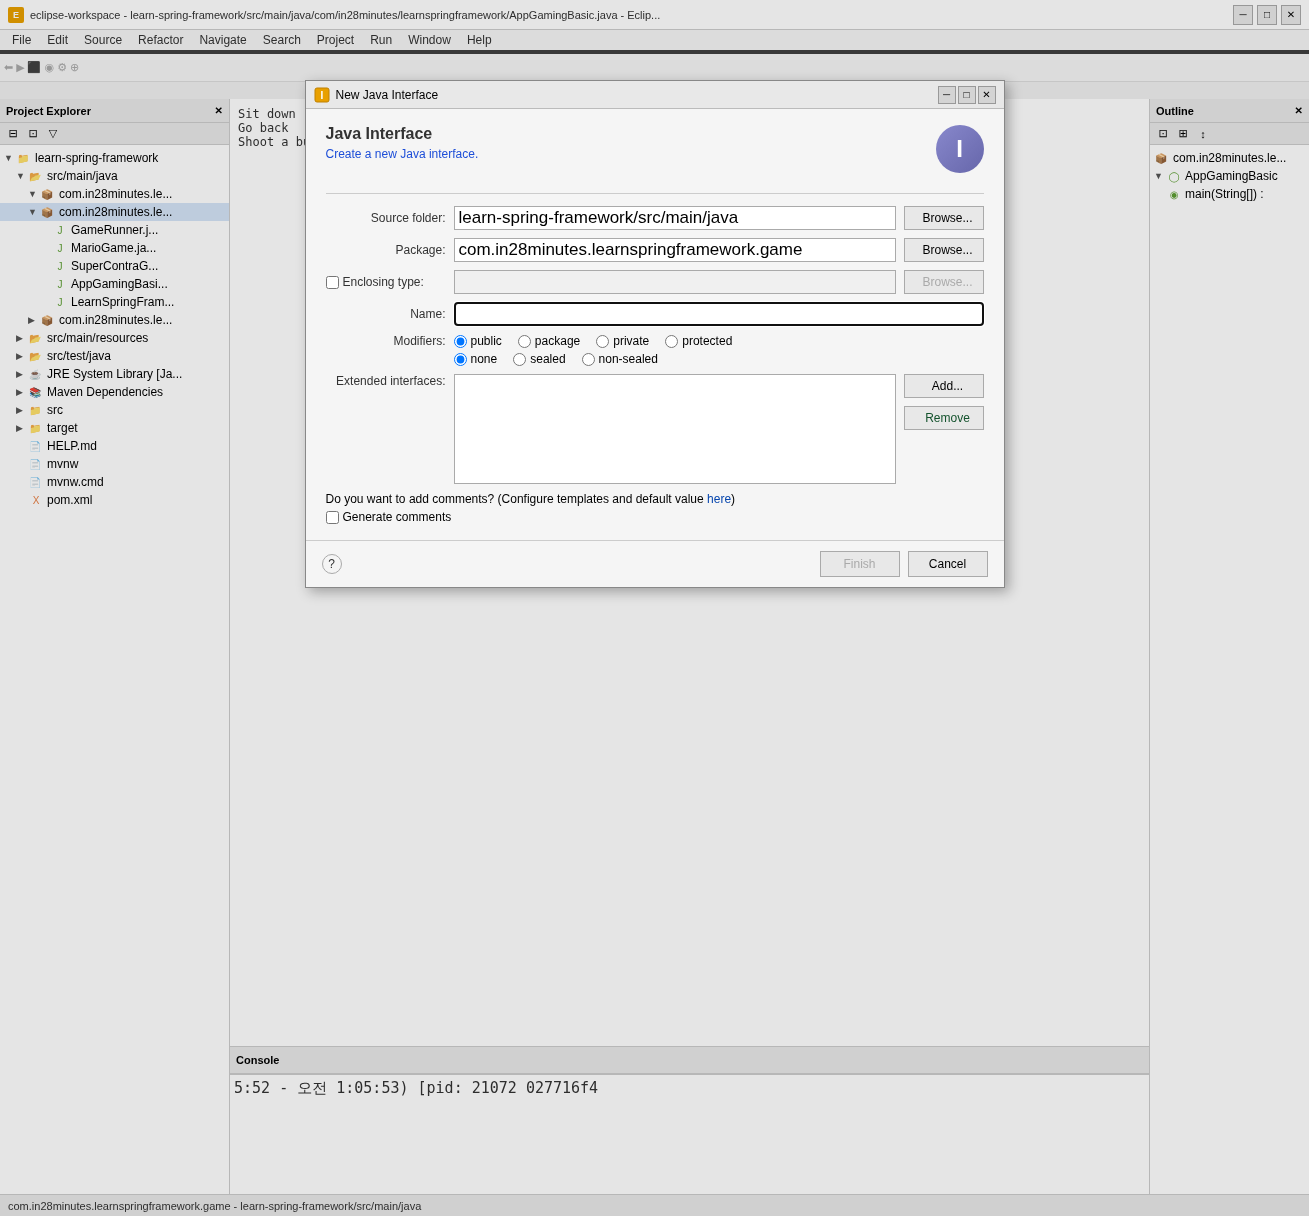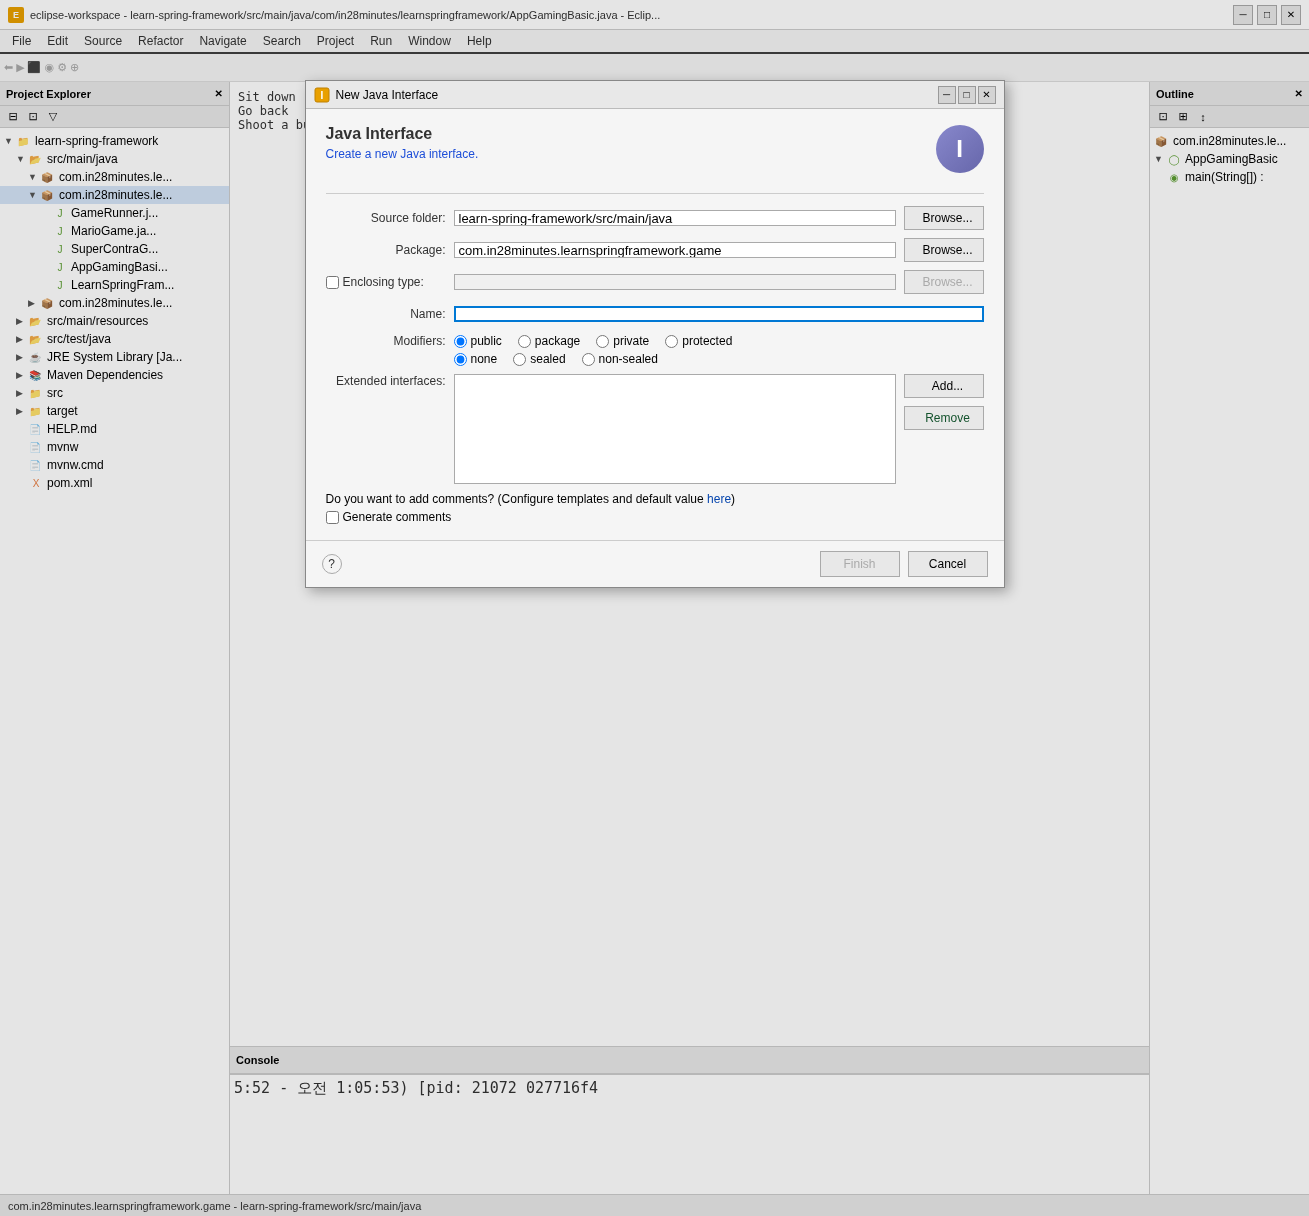--- a/index.html
+++ b/index.html
@@ -70,21 +70,21 @@
       justify-content: center;
       font-size: 10px;
     }
 
     .menu-bar {
       height: 24px;
       background: #f5f5f5;
       display: flex;
       align-items: center;
       padding: 0 4px;
-      border-bottom: 2px solid #404040;
+      border-bottom: 4px solid #404040;
     }
 
     .menu-item {
       padding: 2px 8px;
       font-size: 12px;
       cursor: pointer;
       color: #333;
     }
 
     .toolbar {
@@ -93,20 +93,21 @@
       border-bottom: 1px solid #ddd;
       display: flex;
       align-items: center;
       padding: 0 4px;
     }
 
     .ide-content {
       flex: 1;
       display: flex;
       overflow: hidden;
+      margin-top: 17px;
     }
 
     
     .left-panel {
       width: 230px;
       background: #fff;
       border-right: 1px solid #ccc;
       display: flex;
       flex-direction: column;
     }
@@ -343,24 +344,24 @@
     .form-label {
       width: 120px;
       text-align: right;
       font-size: 12px;
       color: #333;
       flex-shrink: 0;
     }
 
     .form-input {
       flex: 1;
-      height: 16px;
+      height: 24px;
       border: 1px solid #aaa;
       padding: 0 4px;
-      font-size: 13px;
+      font-size: 17px;
       background: #fff;
     }
 
     .form-input-focused {
       border: 2px solid #0078d4;
     }
 
     .form-button {
       width: 80px;
       height: 24px;

